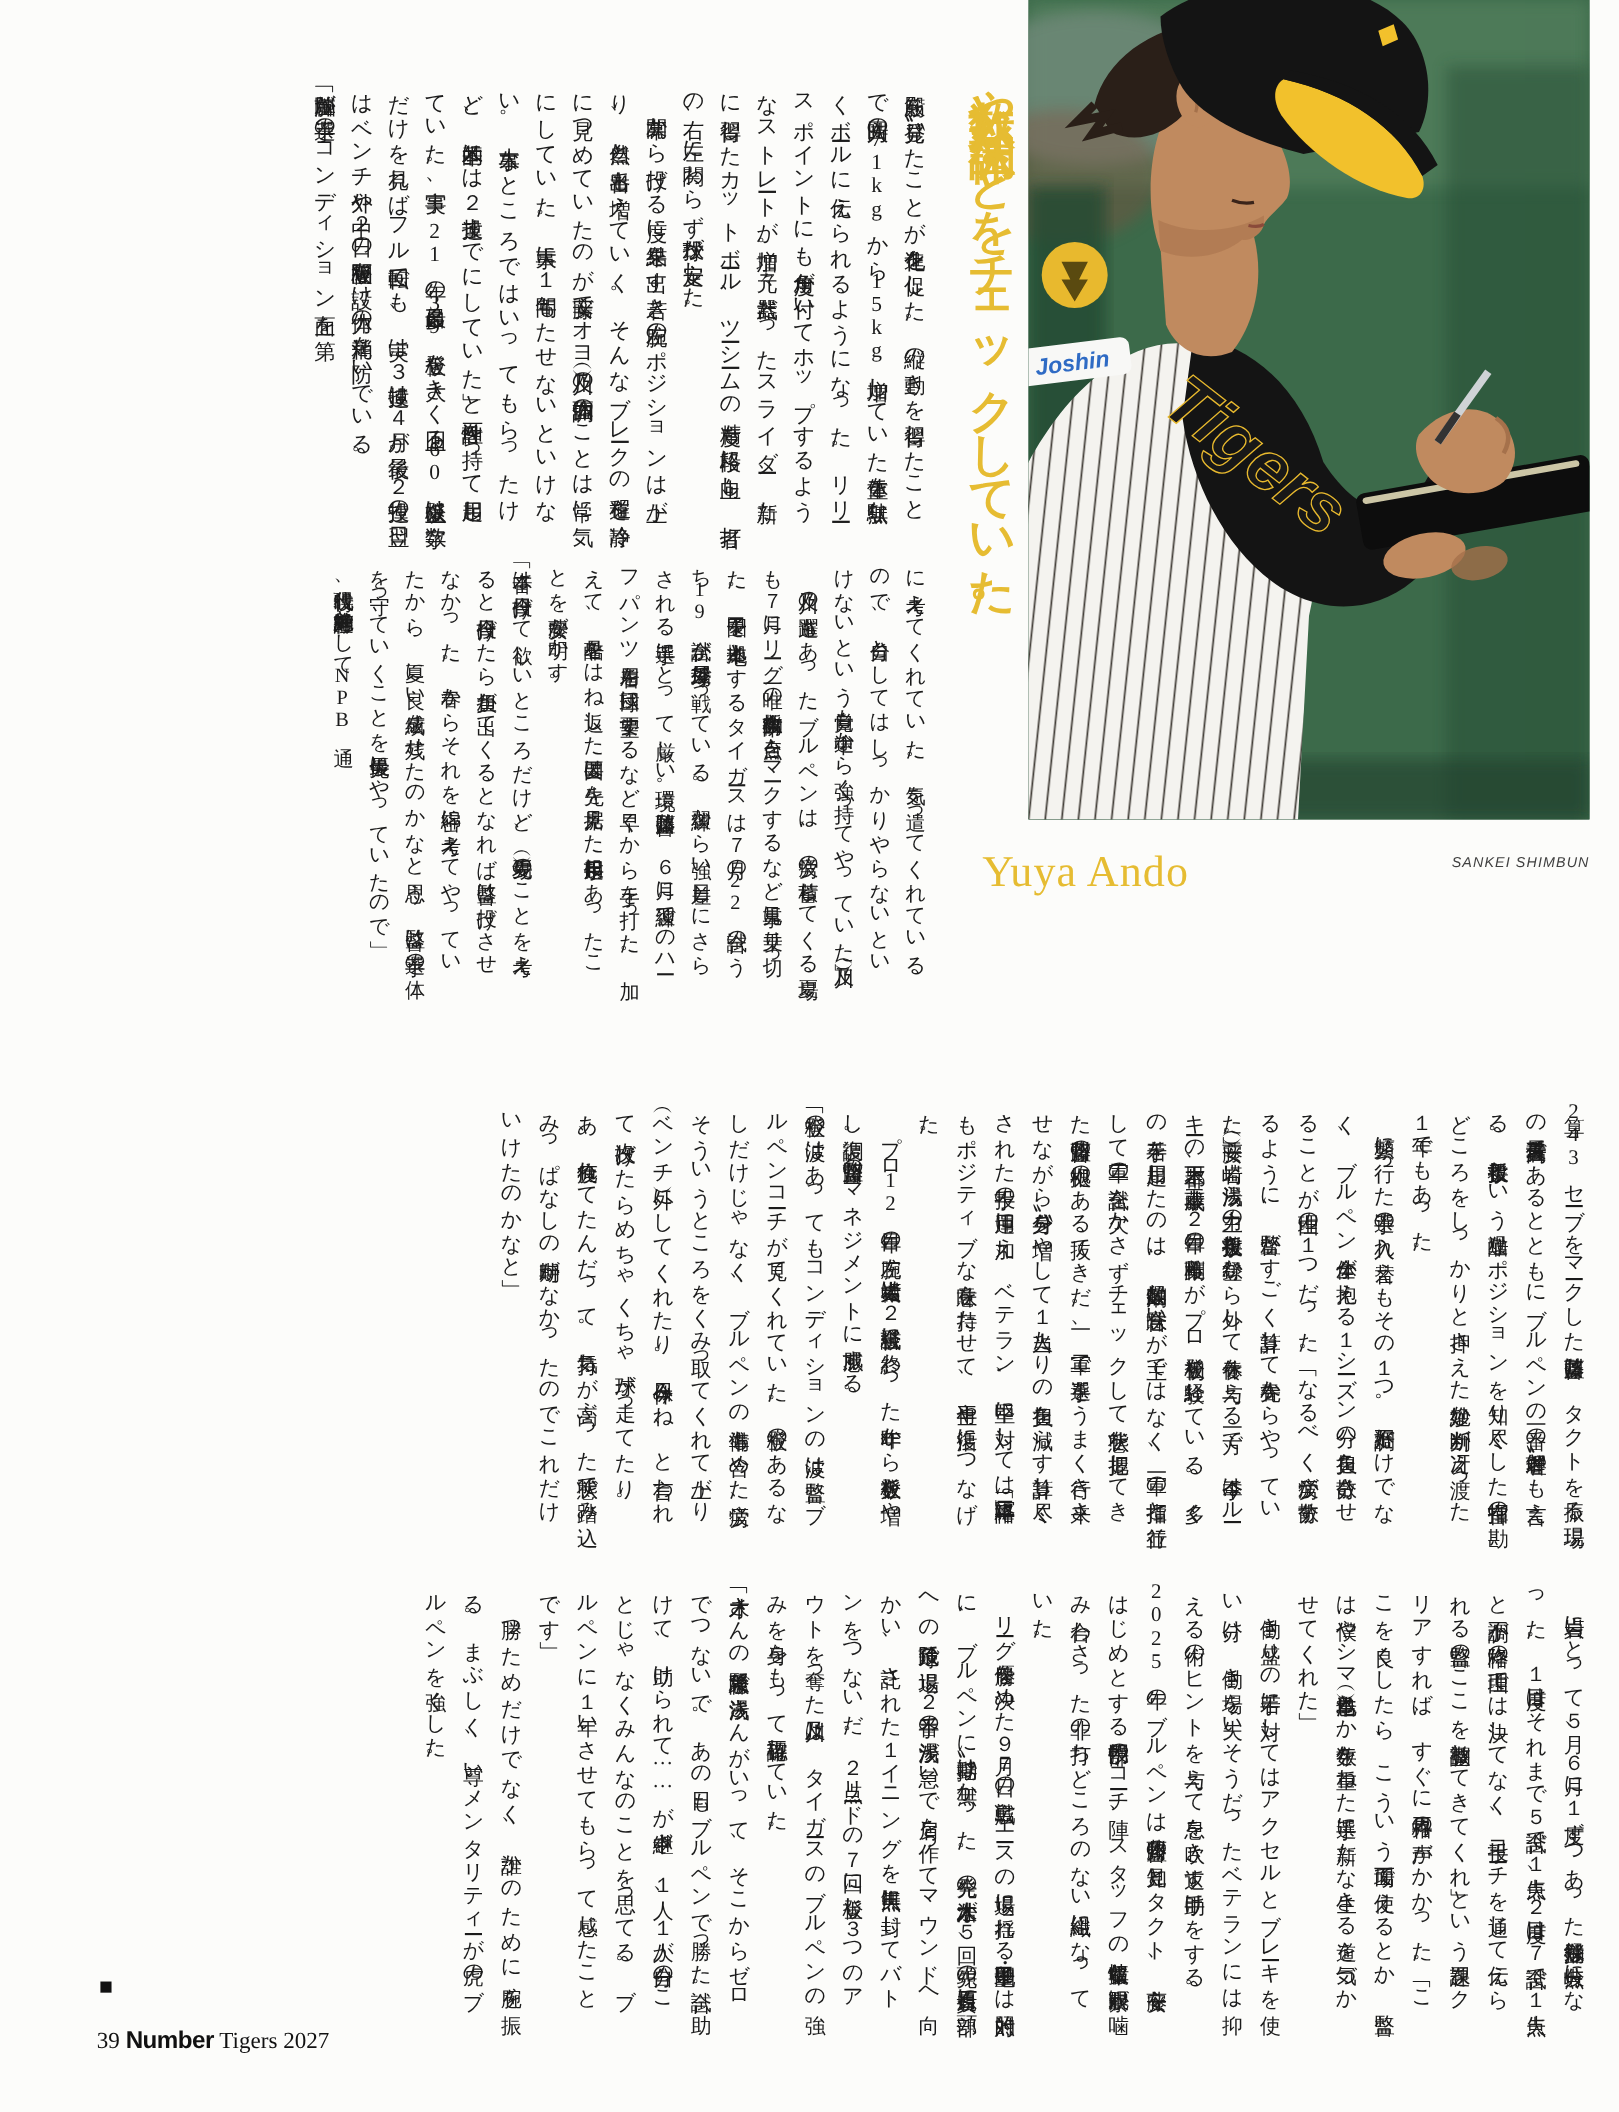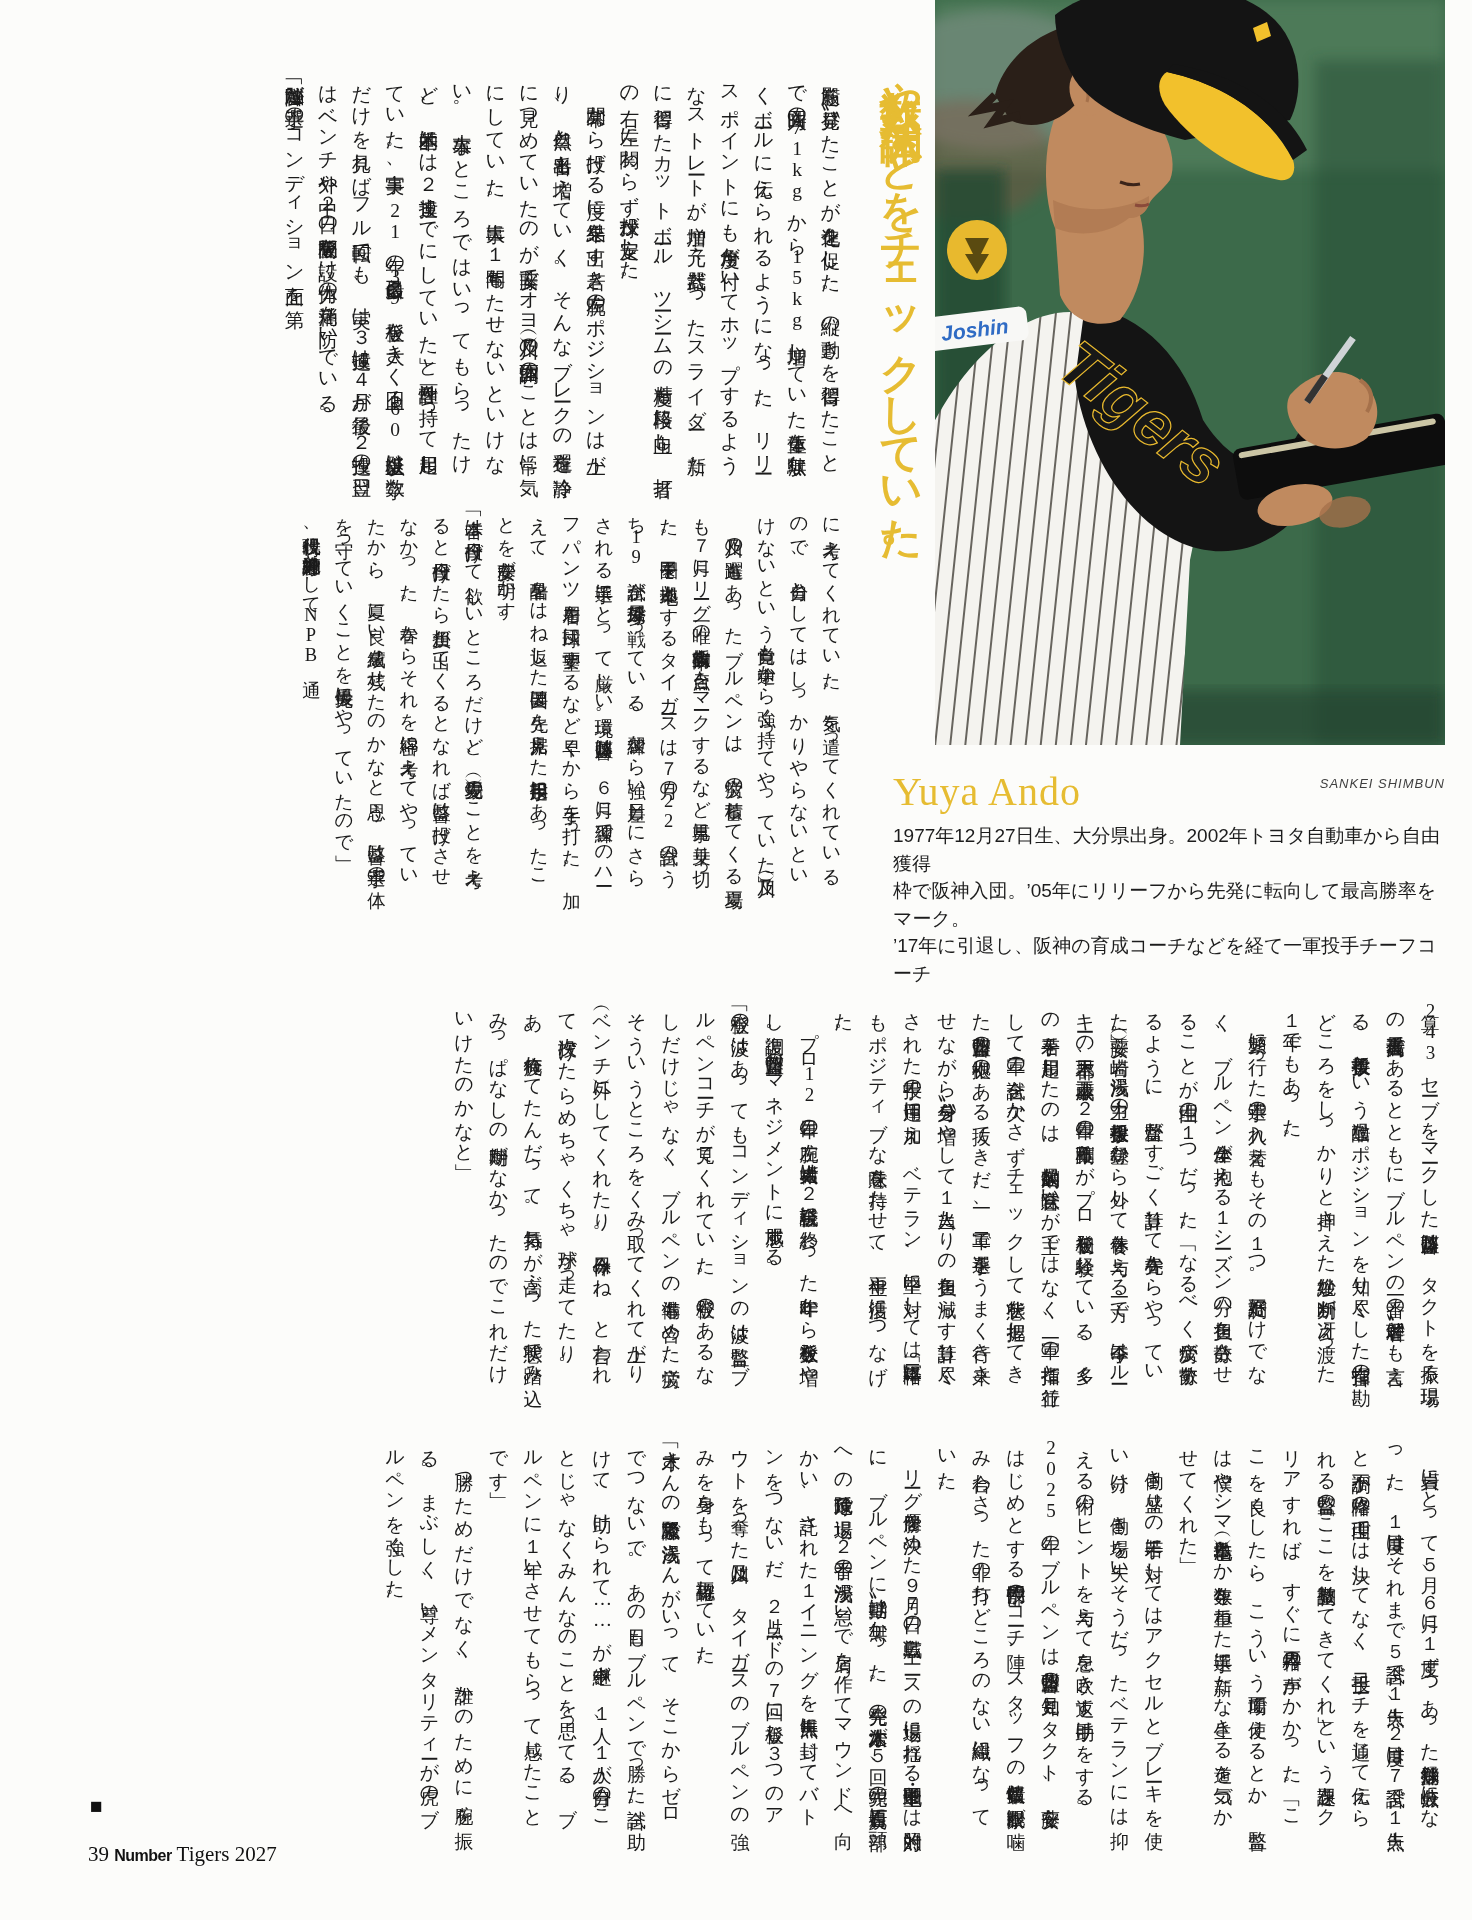--- a/index.html
+++ b/index.html
@@ -21,21 +21,21 @@
   .credit{position:absolute;right:27px;top:776px;font-size:13px;font-style:italic;
           color:#3f3f3f;font-family:"Liberation Sans","DejaVu Sans",sans-serif;letter-spacing:1px;}
   .name{position:absolute;left:893px;top:768px;font-size:40px;color:var(--gold);
         font-family:Liberation Serif, serif;letter-spacing:1px;}
   .bio{position:absolute;left:893px;top:822px;width:554px;font-size:19px;line-height:27.5px;
        color:#1c1c1c;font-family:"Liberation Sans","DejaVu Sans",sans-serif;}
   .bio span{display:block;}
   .endmark{position:absolute;left:90px;top:1796px;font-size:21px;color:#111;line-height:21px;}
   .footer{position:absolute;left:88px;top:1842px;font-size:21px;color:#111;}
   .footer .num-logo{font-family:"Liberation Sans","DejaVu Sans",sans-serif;font-weight:800;
-                    font-size:16px;letter-spacing:-0.5px;}
+                    font-size:22px;letter-spacing:-0.5px;}
   svg text{font-family:"Liberation Sans","DejaVu Sans",sans-serif;}
 </style>
 </head>
 <body>
 
 <div class="page">
 
   <div class="photo">
     <svg width="510" height="745" viewBox="0 0 510 745">
       <defs>
@@ -115,25 +115,20 @@
           <ellipse cx="410" cy="512" rx="26" ry="15" fill="#a5714b" transform="rotate(-12 410 512)" opacity="0.8"></ellipse>
         </g>
       </g>
     </svg>
   </div>
 
   <div class="headline">球数や体調などをチェックしていた。</div>
 
   <div class="credit">SANKEI SHIMBUN</div>
   <div class="name">Yuya Ando</div>
-  <div class="bio">
-    <span>1977年12月27日生、大分県出身。2002年トヨタ自動車から自由獲得</span>
-    <span>枠で阪神入団。’05年にリリーフから先発に転向して最高勝率をマーク。</span>
-    <span>’17年に引退し、阪神の育成コーチなどを経て一軍投手チーフコーチ</span>
-  </div>
 
   <div class="vtext lead">
       <p>殿筋を〝発見〟したことが進化を促した。縦の動きを習得したことで入団時の71kgから15kg増加していた体重を無駄なくボールに伝えられるようになった。リリースポイントにも角度が付いてホップするようなストレートが増加。元々、武器だったスライダー、新たに習得したカットボール、ツーシームの精度も格段に向上し、打者の右、左に関わらず投球が安定した。</p>
       <p>　開幕から投げる度に結果を出す若き左腕のポジションは上がり、自然と出番も増えていく。そんなブレークの道程を冷静に見つめていたのが安藤で「オヨ（及川）の体調面のことは常に気にしていた。大事に１年間もたせないといけない。大事なところではいってもらったけど、基本的には２連投までにしていた」と計画性を持って起用していた。事実、’21年の自己最多39登板を大きく上回る60登板以上は数字だけを見ればフル回転でも、実は３連投は４月が最後。２連投の翌日はベンチ外や中２日の登板間隔を設け体力の消耗を防いでいる。</p>
       <p>「首脳陣が選手のコンディション面を第一</p>
     </div>
   <div class="vtext tier2">
       <p>に考えてくれていた。気を遣ってくれているので、自分としてはしっかりやらないといけないという自覚も途中から強く持ってやっていた」（及川）</p>
       <p>　及川の躍進もあったブルペンは、疲労の蓄積してくる夏場も７月にリーグ唯一の救援防御率１点台をマークするなど見事に乗り切った。甲子園を本拠地とするタイガースは７月の22試合のうち19試合が屋外球場で戦っている。練習から強い日差しにさらされる選手にとって厳しい環境。藤川監督は、６月に練習でのハーフパンツ着用を球団に要望するなど早くから手を打った。加えて、酷暑をはね返した要因は先を見据えた投手起用にあったことを安藤が明かす。</p>
       <p>「本音は今日投げて欲しいところだけど、先（夏場）のことを考えると今日投げたら負担が出てくるとなれば監督は投げさせなかった。春からそれを綿密に考えてやっていたから、夏に良い成績を残せたのかなと思う。監督は選手の体を守っていくことを最優先にやっていたので」</p>

